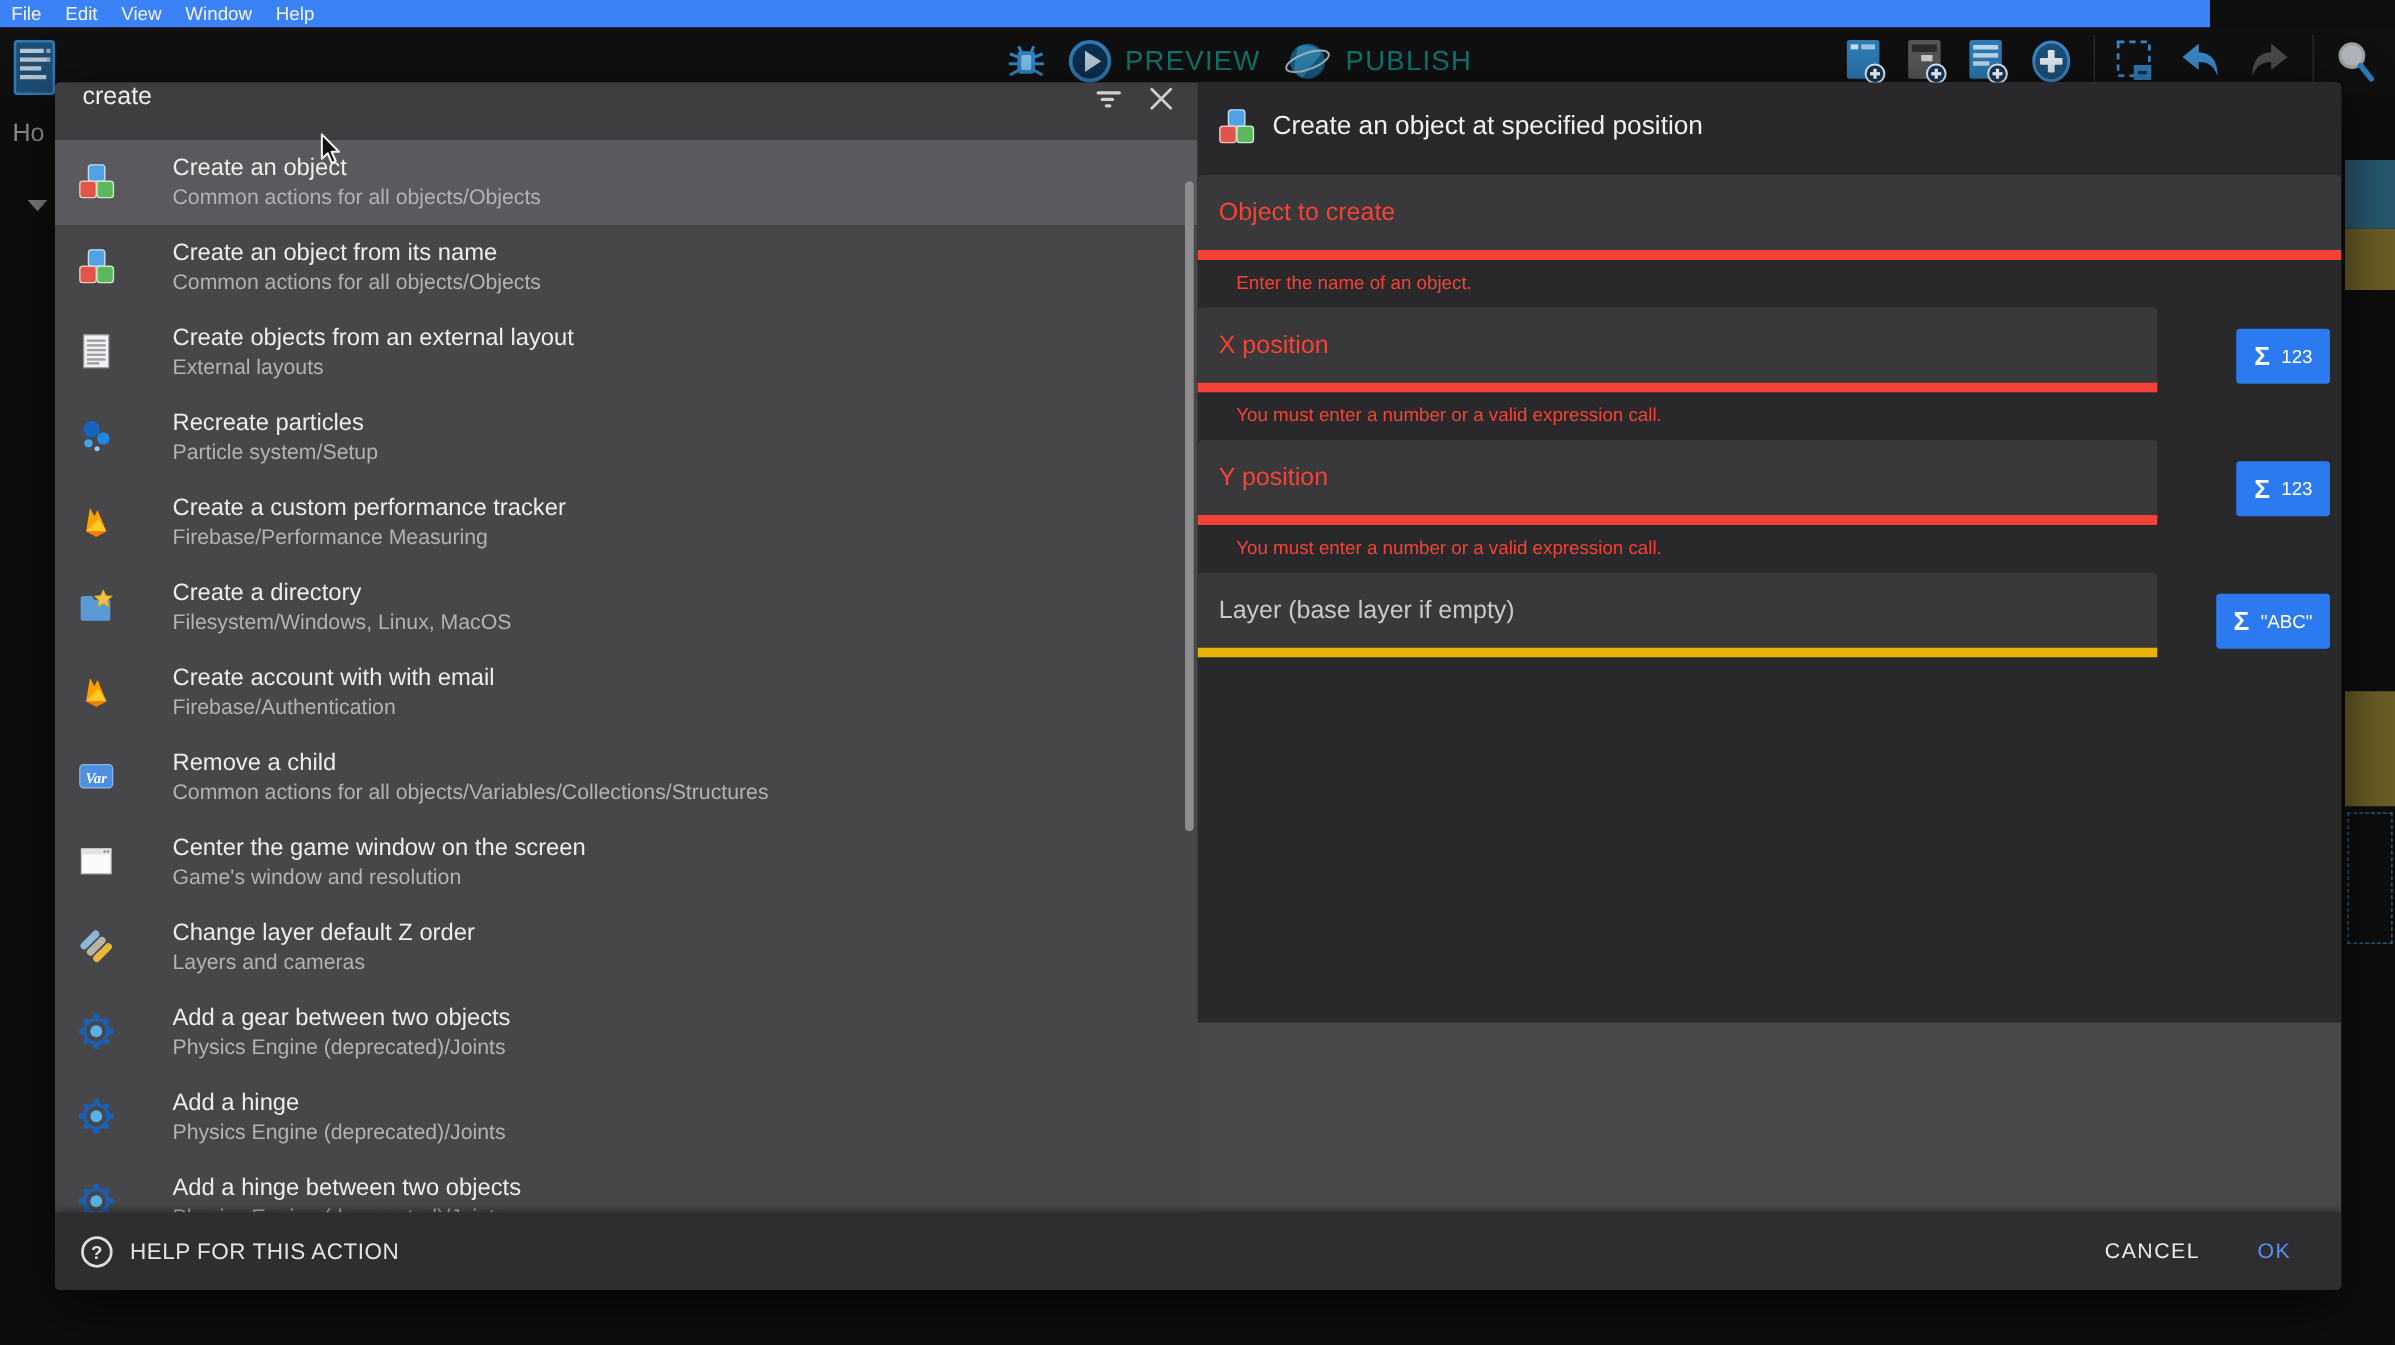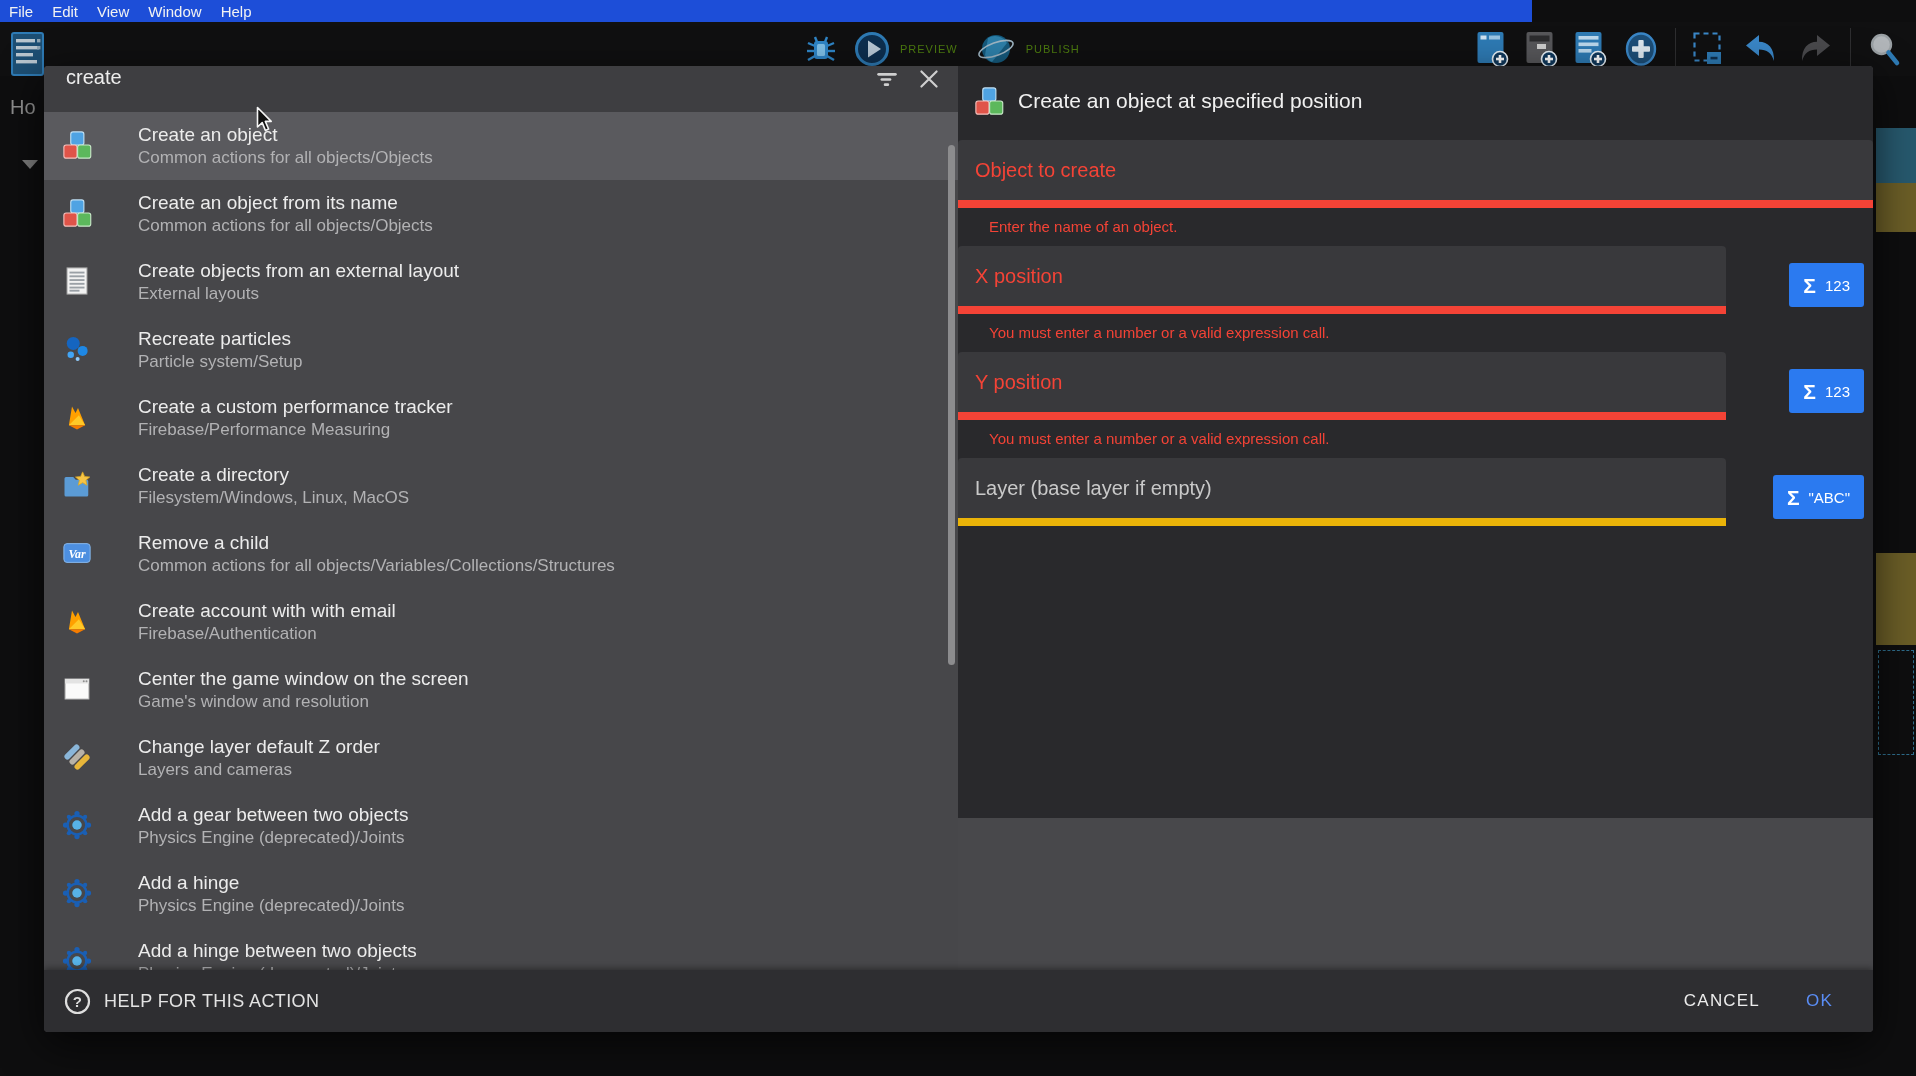--- a/index.html
+++ b/index.html
@@ -1,30 +1,30 @@
 <!DOCTYPE html>
 <html><head>
 <meta charset="utf-8">
 <style>
 *{box-sizing:border-box;margin:0;padding:0}
 html,body{width:1916px;height:1076px}
 body{position:relative;overflow:hidden;background:#0e0e0f;font-family:"Liberation Sans","DejaVu Sans",sans-serif;color:#eee}
 button{font-family:inherit}
 
 
-#menu-bar{position:absolute;left:0;top:0;width:1532px;height:22px;background:#1d4ed8;display:flex;align-items:center;gap:19px;padding-left:9px;z-index:2}
+#menu-bar{position:absolute;left:0;top:0;width:1768px;height:22px;background:#3b82f6;display:flex;align-items:center;gap:19px;padding-left:9px;z-index:2}
 .menu-item{font-size:15px;color:#f2f2f2;cursor:default}
 
 
 #toolbar{position:absolute;left:0;top:22px;width:1916px;height:54px;background:#101011;z-index:2}
 #project-manager-btn{position:absolute;left:10px;top:30px;background:none;border:none;cursor:pointer;z-index:3}
 #toolbar-center{position:absolute;left:806px;top:22px;height:54px;display:flex;align-items:center;gap:18px;z-index:2}
 #toolbar-right{position:absolute;top:22px;right:15px;height:54px;display:flex;align-items:center;gap:16px;z-index:2}
 .tb-btn{display:flex;align-items:center;gap:10px;background:none;border:none;cursor:pointer}
-.tb-label{font-size:11px;color:#4d7c0f;letter-spacing:1px}
+.tb-label{font-size:22px;color:#0f766e;letter-spacing:1px}
 .tb-icon{display:inline-flex}
 .tb-icon svg{display:block}
 .tb-divider{width:1px;height:42px;background:#2e2e30}
 
 
 #bg-tab{position:absolute;left:10px;top:96px;width:34px;height:26px;overflow:hidden;font-size:20px;color:#8f8f8f;z-index:1;white-space:nowrap}
 #bg-chevron{position:absolute;left:22px;top:160px;width:0;height:0;border-left:8px solid transparent;border-right:8px solid transparent;border-top:9px solid #7d7d7d;z-index:1}
 .bg-block{position:absolute;z-index:1}
 #bgb1{left:1876px;top:128px;width:40px;height:55px;background:#27596e}
 #bgb2{left:1876px;top:183px;width:40px;height:49px;background:#6b5e27}
@@ -337,40 +337,40 @@
             </svg>
           </span>
           <span class="row-text">
             <span class="row-title">Create a directory</span>
             <span class="row-subtitle">Filesystem/Windows, Linux, MacOS</span>
           </span>
         </div>
         <div class="list-row">
           <span class="row-icon">
             <svg width="30" height="30" viewBox="0 0 24 24">
-              <rect x="1.5" y="4.5" width="21" height="15" rx="2.5" fill="#4d8fe0" stroke="#86b7ec" stroke-width="0.8"></rect>
-              <text x="12" y="16" text-anchor="middle" font-size="9.5" font-style="italic" font-weight="bold" fill="#ffffff" font-family="Liberation Serif,DejaVu Serif,serif">Var</text>
-            </svg>
-          </span>
-          <span class="row-text">
-            <span class="row-title">Remove a child</span>
-            <span class="row-subtitle">Common actions for all objects/Variables/Collections/Structures</span>
-          </span>
-        </div>
-        <div class="list-row">
-          <span class="row-icon">
-            <svg width="30" height="30" viewBox="0 0 24 24">
               <path d="M5.5 18.5 L8 3.5 L10.8 8.8 L12.8 4.8 L18.5 18.5 Z" fill="#ffa000"></path>
               <path d="M5.5 18.5 L13.5 10.5 L18.5 18.5 Z" fill="#ffc928"></path>
               <path d="M5.5 18.5 L18.5 18.5 L12 22 Z" fill="#f57c00"></path>
             </svg>
           </span>
           <span class="row-text">
             <span class="row-title">Create account with with email</span>
             <span class="row-subtitle">Firebase/Authentication</span>
+          </span>
+        </div>
+        <div class="list-row">
+          <span class="row-icon">
+            <svg width="30" height="30" viewBox="0 0 24 24">
+              <rect x="1.5" y="4.5" width="21" height="15" rx="2.5" fill="#4d8fe0" stroke="#86b7ec" stroke-width="0.8"></rect>
+              <text x="12" y="16" text-anchor="middle" font-size="9.5" font-style="italic" font-weight="bold" fill="#ffffff" font-family="Liberation Serif,DejaVu Serif,serif">Var</text>
+            </svg>
+          </span>
+          <span class="row-text">
+            <span class="row-title">Remove a child</span>
+            <span class="row-subtitle">Common actions for all objects/Variables/Collections/Structures</span>
           </span>
         </div>
         <div class="list-row">
           <span class="row-icon">
             <svg width="30" height="30" viewBox="0 0 24 24">
               <rect x="2.5" y="4" width="19" height="16" fill="#fafafa" stroke="#bdbdbd" stroke-width="0.8"></rect>
               <rect x="2.5" y="4" width="19" height="3.6" fill="#e3e3e3"></rect>
               <circle cx="17.4" cy="5.8" r="0.8" fill="#8f8f8f"></circle>
               <circle cx="19.6" cy="5.8" r="0.8" fill="#8f8f8f"></circle>
             </svg>

